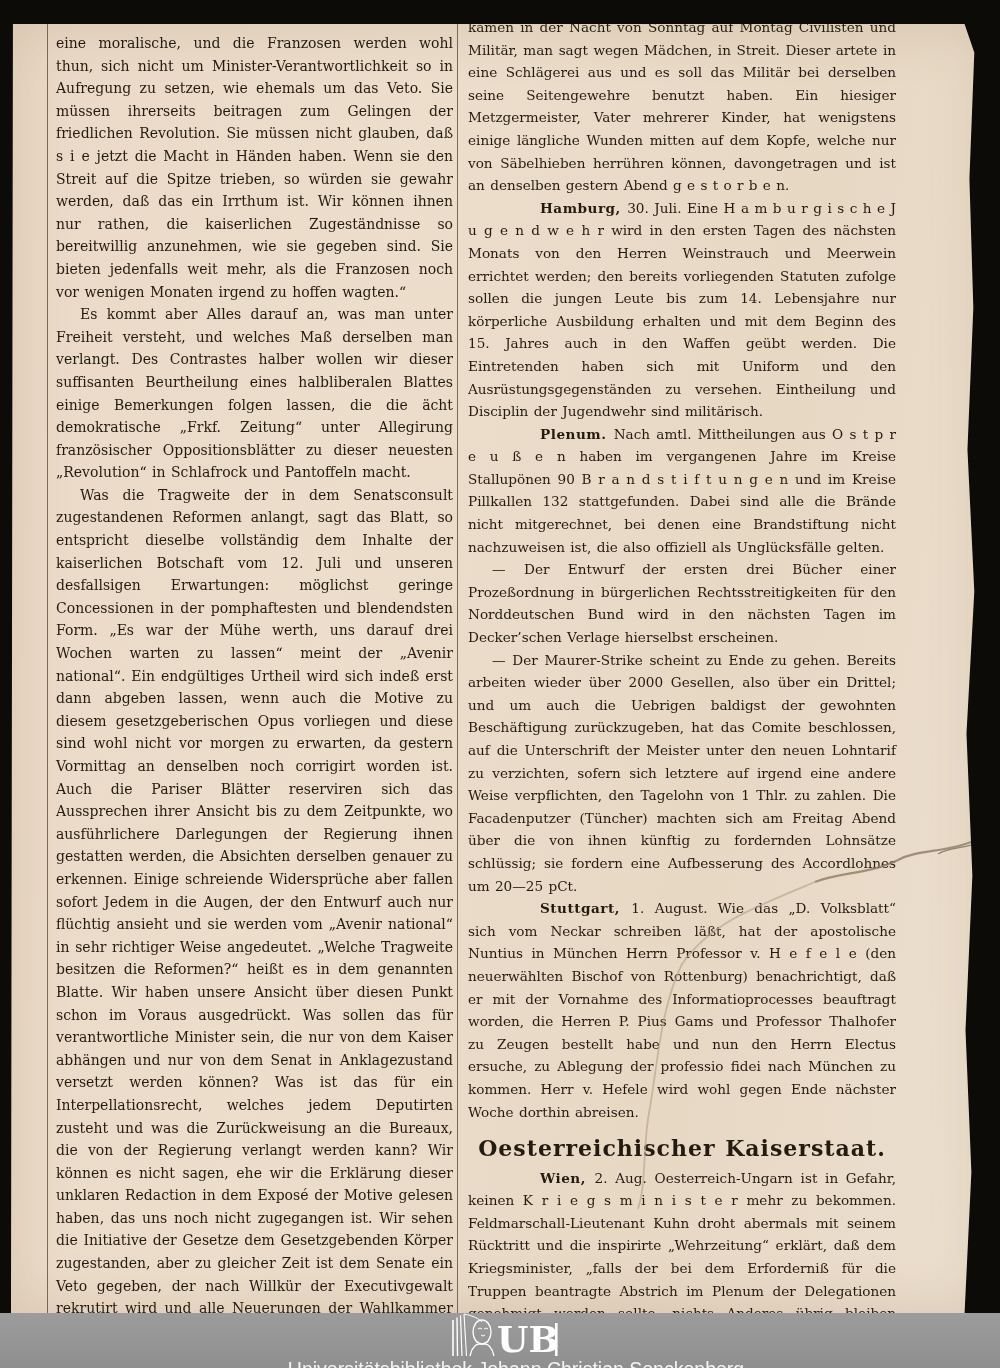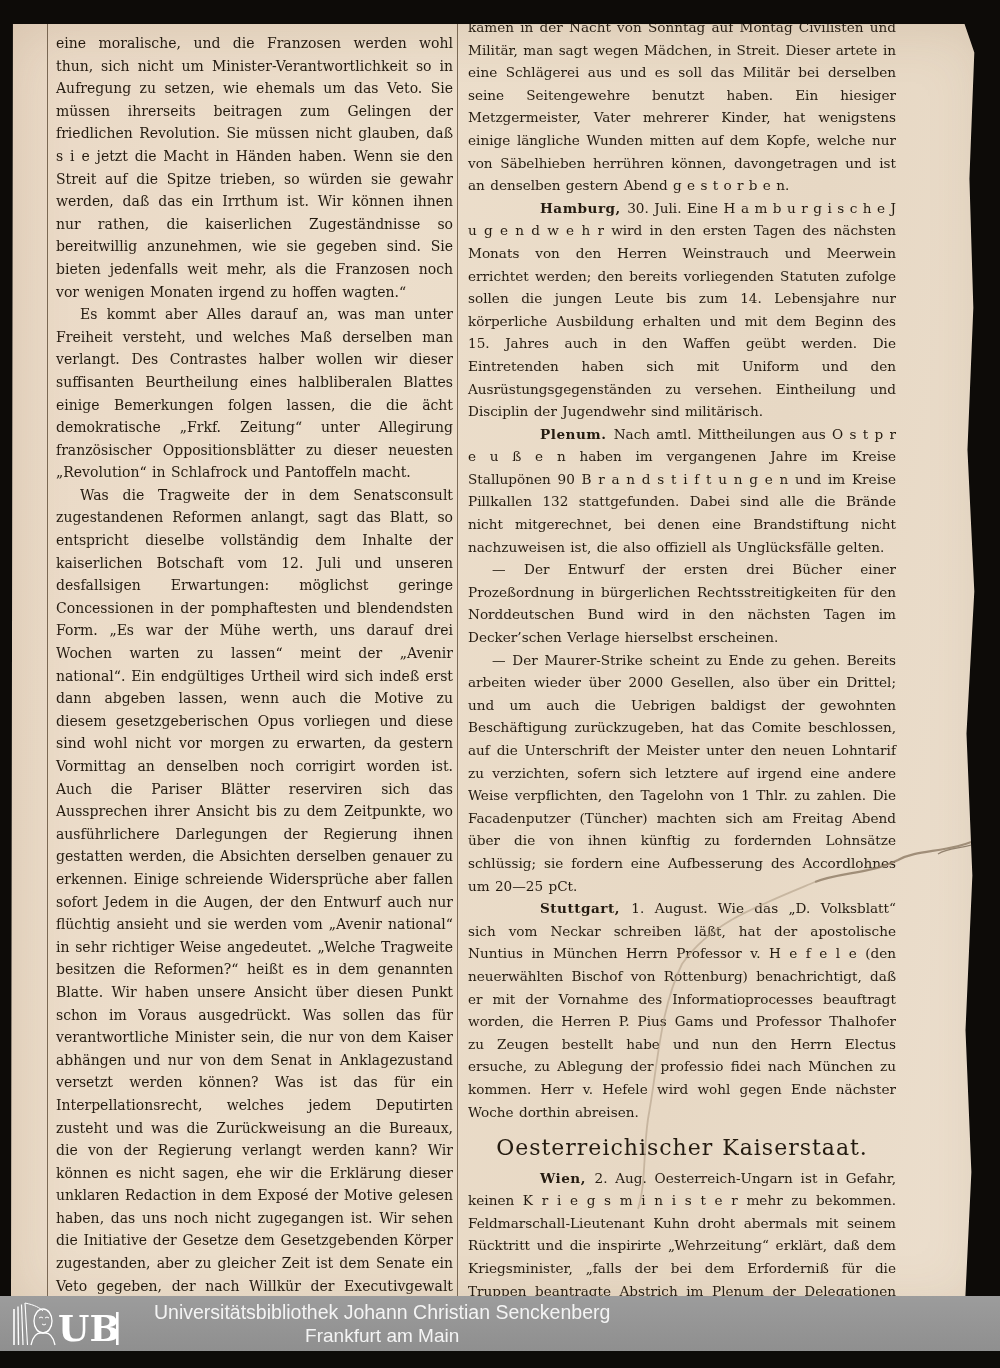--- a/index.html
+++ b/index.html
@@ -24,32 +24,33 @@
   .col{
     position:absolute;color:#241b10;text-align:justify;
     word-spacing:1px;
   }
   .col-left{left:46px;top:8px;width:397px;font-size:14px;line-height:22.6px;}
   .col-right{left:458px;top:-8px;width:428px;font-size:13.6px;line-height:22.6px;}
   .col p{margin:0;}
   .col p.ind{text-indent:24px;}
   .lead{font-weight:bold;letter-spacing:.5px;margin-left:48px;}
   .section-heading{
-    text-align:center;font-weight:normal;font-size:24px;letter-spacing:1px;
+    text-align:center;font-weight:bold;font-size:24px;letter-spacing:1px;
     margin:2px 0 7px 0;text-indent:0 !important;
   }
   .section-heading.small{font-size:22px;margin-top:14px;}
   
   .crease-svg{position:absolute;left:0;top:0;pointer-events:none;}
   
   .footer{
-    position:absolute;left:0;bottom:17px;width:1000px;height:55px;
+    position:absolute;left:0;bottom:0;width:1000px;height:55px;
     background:linear-gradient(180deg,#9c9c9c,#8f8f8f);
     display:flex;align-items:center;
     font-family:"Liberation Sans", sans-serif;
+    flex-direction:column;
   }
   .footer-logo{margin-left:10px;flex:0 0 auto;}
   .footer-text{margin-left:32px;color:#f4f4f4;font-size:19.5px;line-height:24px;}
   .footer-text .l2{font-size:19px;text-align:center;}
 </style>
 </head>
 <body>
 
 <div class="stage">
 

